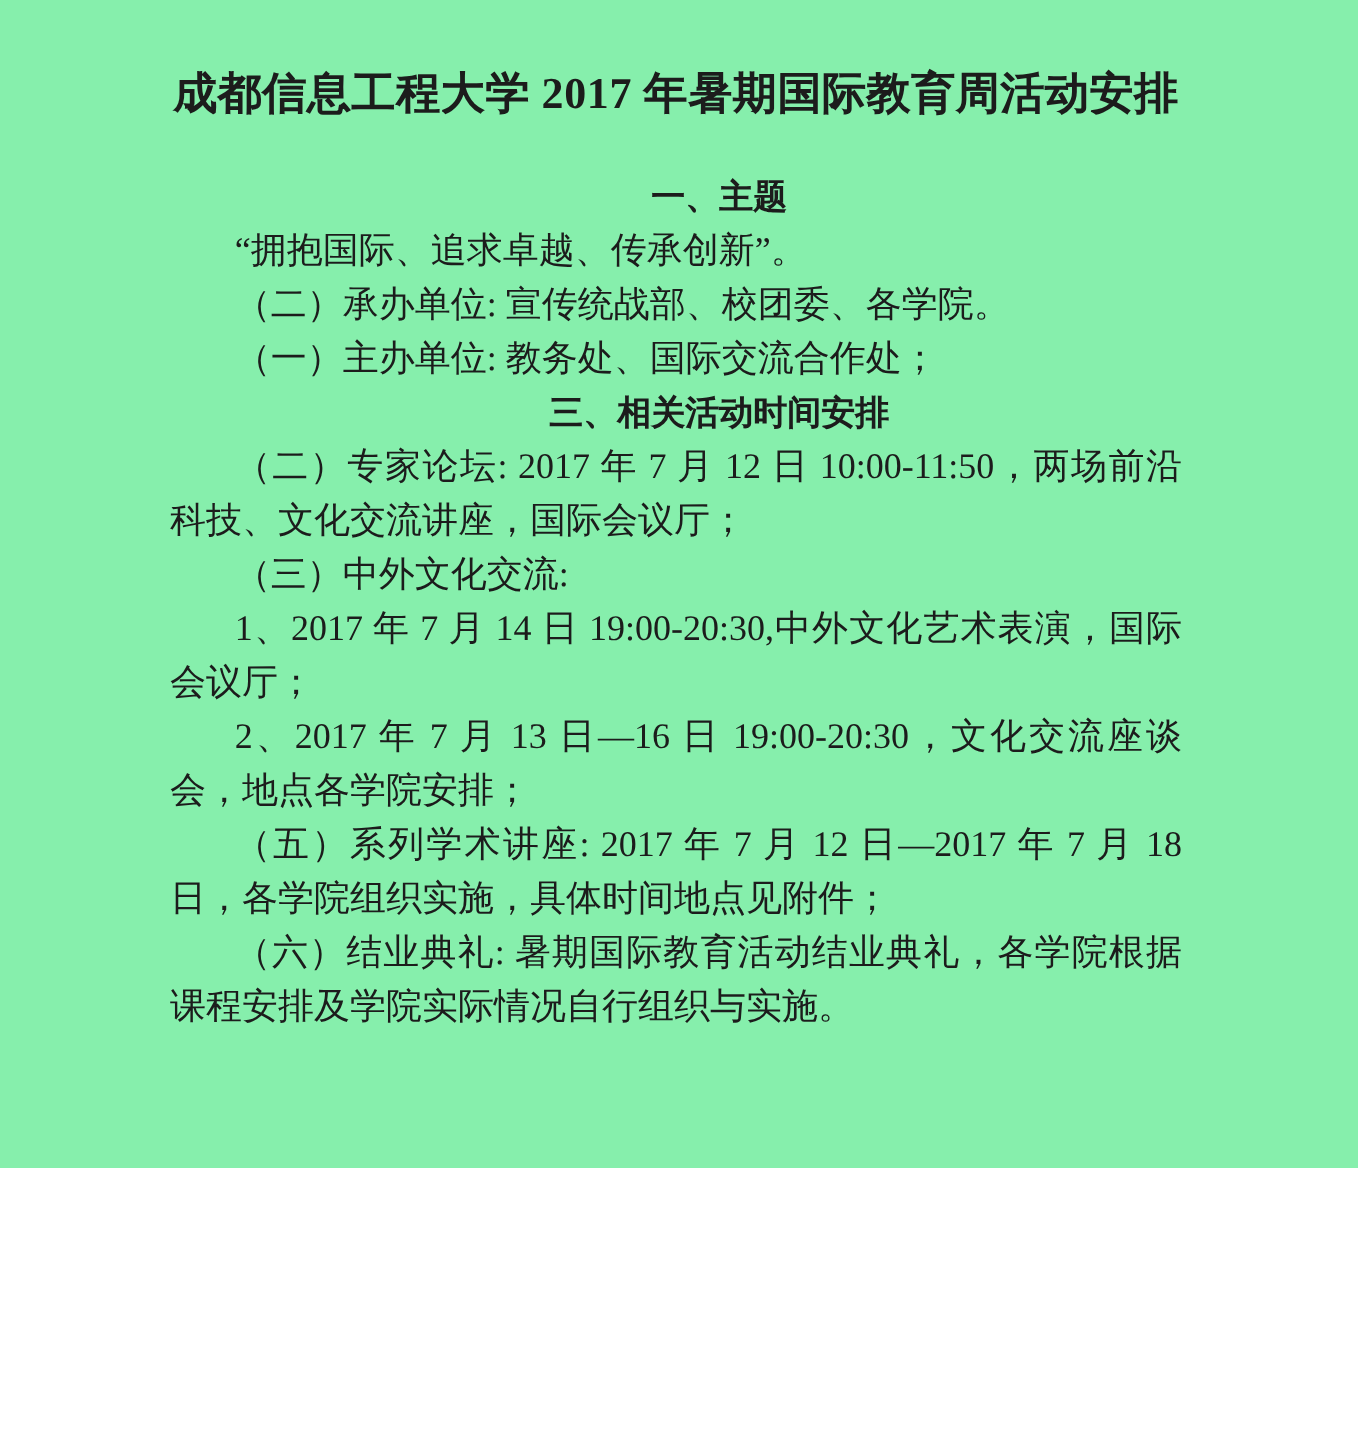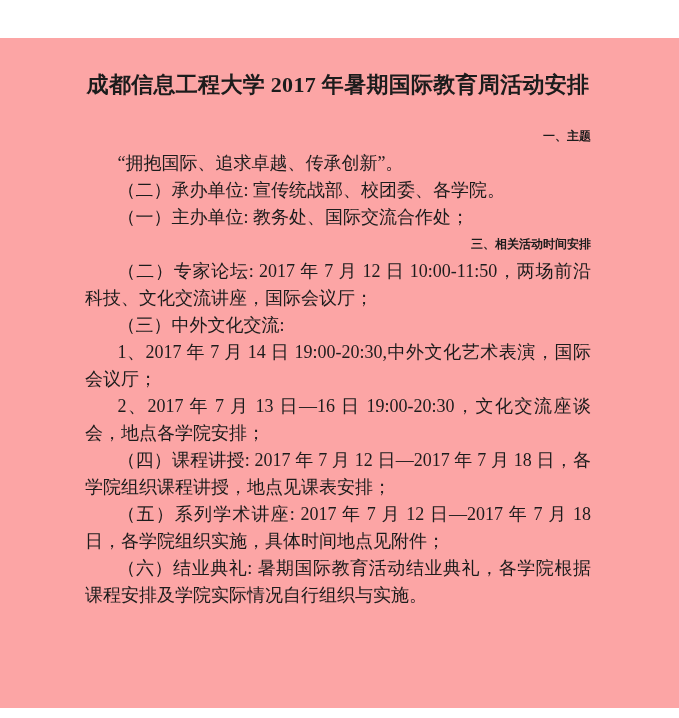--- a/index.html
+++ b/index.html
@@ -10,62 +10,60 @@
   body {
     width: 679px;
     height: 718px;
     overflow: hidden;
     font-family: "Liberation Serif", "DejaVu Serif", serif;
     color: #1c1c1c;
   }
   .page {
     box-sizing: border-box;
     width: 679px;
-    height: 670px;
+    height: 584px;
     padding: 30px 88px 12px 85px;
-    background: #fca5a5;
-    margin-top: 38px;
+    background: #86efac;
   }
   .doc-title {
     margin: 0 0 21px 0;
     font-size: 22px;
     line-height: 34px;
     font-weight: bold;
     text-align: center;
     white-space: nowrap;
     letter-spacing: 0.3px;
   }
   .doc-body p {
     margin: 0;
     font-size: 18px;
     line-height: 27px;
     text-align: justify;
     text-justify: inter-character;
     text-indent: 1.8em;
   }
   .doc-body p.heading {
     font-weight: bold;
-    font-size: 12px;
+    font-size: 17px;
     line-height: 27px;
     text-indent: 2.55em;
-    text-align: right;
+    text-align: center;
   }
 </style>
 </head>
 <body>
 
 <div class="page">
   <h1 class="doc-title">成都信息工程大学 2017 年暑期国际教育周活动安排</h1>
   <div class="doc-body">
       <p class="heading">一、主题</p>
       <p class="body">“拥抱国际、追求卓越、传承创新”。</p>
       <p class="body">（二）承办单位: 宣传统战部、校团委、各学院。</p>
       <p class="body">（一）主办单位: 教务处、国际交流合作处；</p>
       <p class="heading">三、相关活动时间安排</p>
       <p class="body">（二）专家论坛: 2017 年 7 月 12 日 10:00-11:50，两场前沿科技、文化交流讲座，国际会议厅；</p>
       <p class="body">（三）中外文化交流:</p>
       <p class="body">1、2017 年 7 月 14 日 19:00-20:30,中外文化艺术表演，国际会议厅；</p>
       <p class="body">2、2017 年 7 月 13 日—16 日 19:00-20:30，文化交流座谈会，地点各学院安排；</p>
-      <p class="body">（四）课程讲授: 2017 年 7 月 12 日—2017 年 7 月 18 日，各学院组织课程讲授，地点见课表安排；</p>
       <p class="body">（五）系列学术讲座: 2017 年 7 月 12 日—2017 年 7 月 18 日，各学院组织实施，具体时间地点见附件；</p>
       <p class="body">（六）结业典礼: 暑期国际教育活动结业典礼，各学院根据课程安排及学院实际情况自行组织与实施。</p>
     </div>
 </div>
 
 </body></html>

